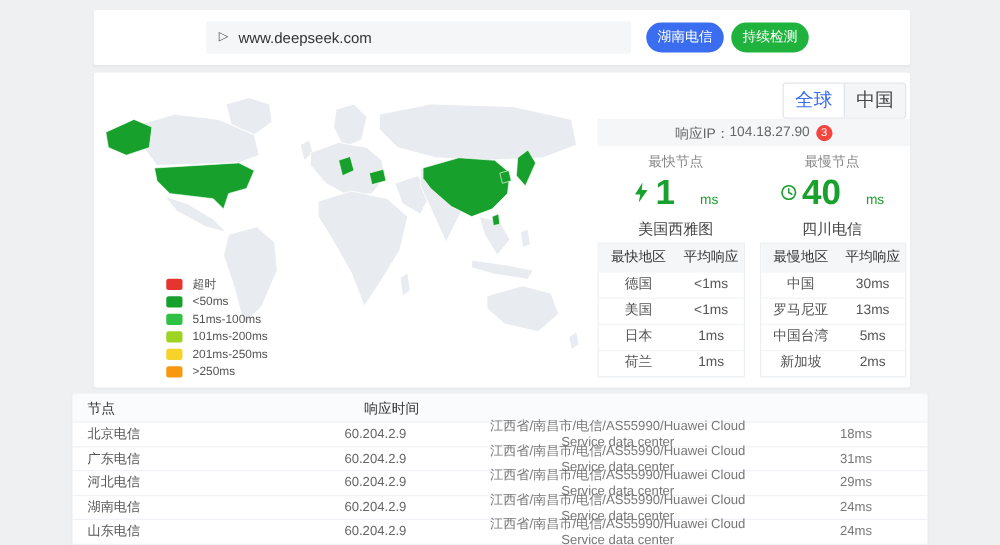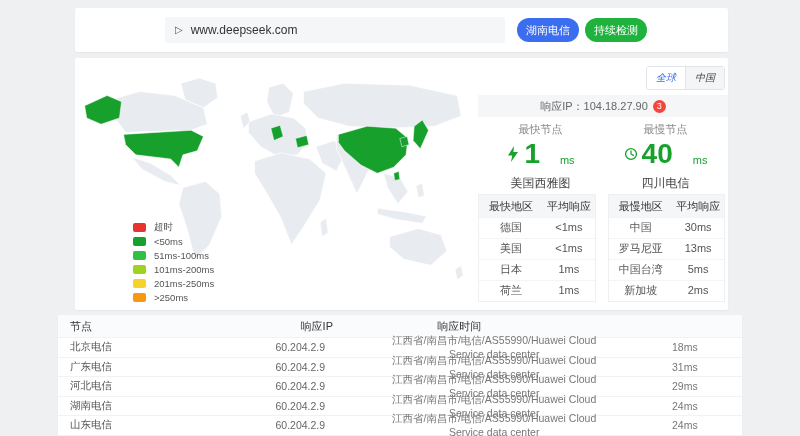--- a/index.html
+++ b/index.html
@@ -24,21 +24,21 @@
   .map-wrap svg{width:100%;height:100%;}
   .land{fill:#e8ebef;stroke:#fff;stroke-width:.7;}
   .land-hl{fill:var(--map-highlight);stroke:#fff;stroke-width:.5;}
   .legend{position:absolute;left:22px;top:163px;}
   .legend-item{display:flex;align-items:center;height:13px;margin-bottom:1px;padding-left:36px;}
   .legend-swatch{width:13px;height:9px;border-radius:2px;margin-right:8px;flex:0 0 auto;}
   .legend-label{font-size:9.5px;color:#555;white-space:nowrap;}
   
   .right-panel{position:absolute;right:0;top:0;width:250px;height:252px;}
   .tab-group{position:absolute;top:8px;right:3px;display:flex;border:1px solid #e1e4e8;border-radius:3px;overflow:hidden;}
-  .tab{padding:4px 9px;font-size:10px;cursor:pointer;font-style:italic;}
+  .tab{padding:4px 9px;font-size:15px;cursor:pointer;}
   .tab.active{background:#fff;color:var(--primary-blue);}
   .tab.inactive{background:#f4f5f7;color:#444;border-left:1px solid #e1e4e8;}
   .ip-bar{position:absolute;top:37px;left:0;width:250px;height:22px;background:#f5f6f8;display:flex;align-items:center;justify-content:center;font-size:11px;color:#666;}
   .ip-badge{display:inline-block;width:13px;height:13px;border-radius:50%;background:var(--badge-red);color:#fff;font-size:9px;line-height:13px;text-align:center;margin-left:5px;}
   .stats{position:absolute;top:64px;left:0;width:250px;display:flex;}
   .stat{width:125px;text-align:center;}
   .stat-title{font-size:11px;color:#888;}
   .stat-line{margin-top:3px;display:flex;align-items:center;justify-content:center;gap:4px;}
   .stat-num{font-size:28px;font-weight:bold;color:var(--stat-green);line-height:1;}
   .stat-unit{font-size:11px;color:var(--stat-green);align-self:flex-end;margin-bottom:2px;padding-left:16px;}
@@ -216,21 +216,20 @@
           <div class="mini-cell c0">新加坡</div>
           <div class="mini-cell c1">2ms</div>
         </div>
       </div>
   </div>
 </div>
 
 <div class="card card-table">
     <div class="nt-row head">
       <div class="nt-c0">节点</div>
-      <div class="nt-c1">响应IP</div>
       <div class="nt-c3">响应时间</div>
     </div>
     <div class="nt-row">
       <div class="nt-c0">北京电信</div>
       <div class="nt-c1">60.204.2.9</div>
       <div class="nt-c2">江西省/南昌市/电信/AS55990/Huawei Cloud Service data center</div>
       <div class="nt-c3">18ms</div>
     </div>
     <div class="nt-row">
       <div class="nt-c0">广东电信</div>

